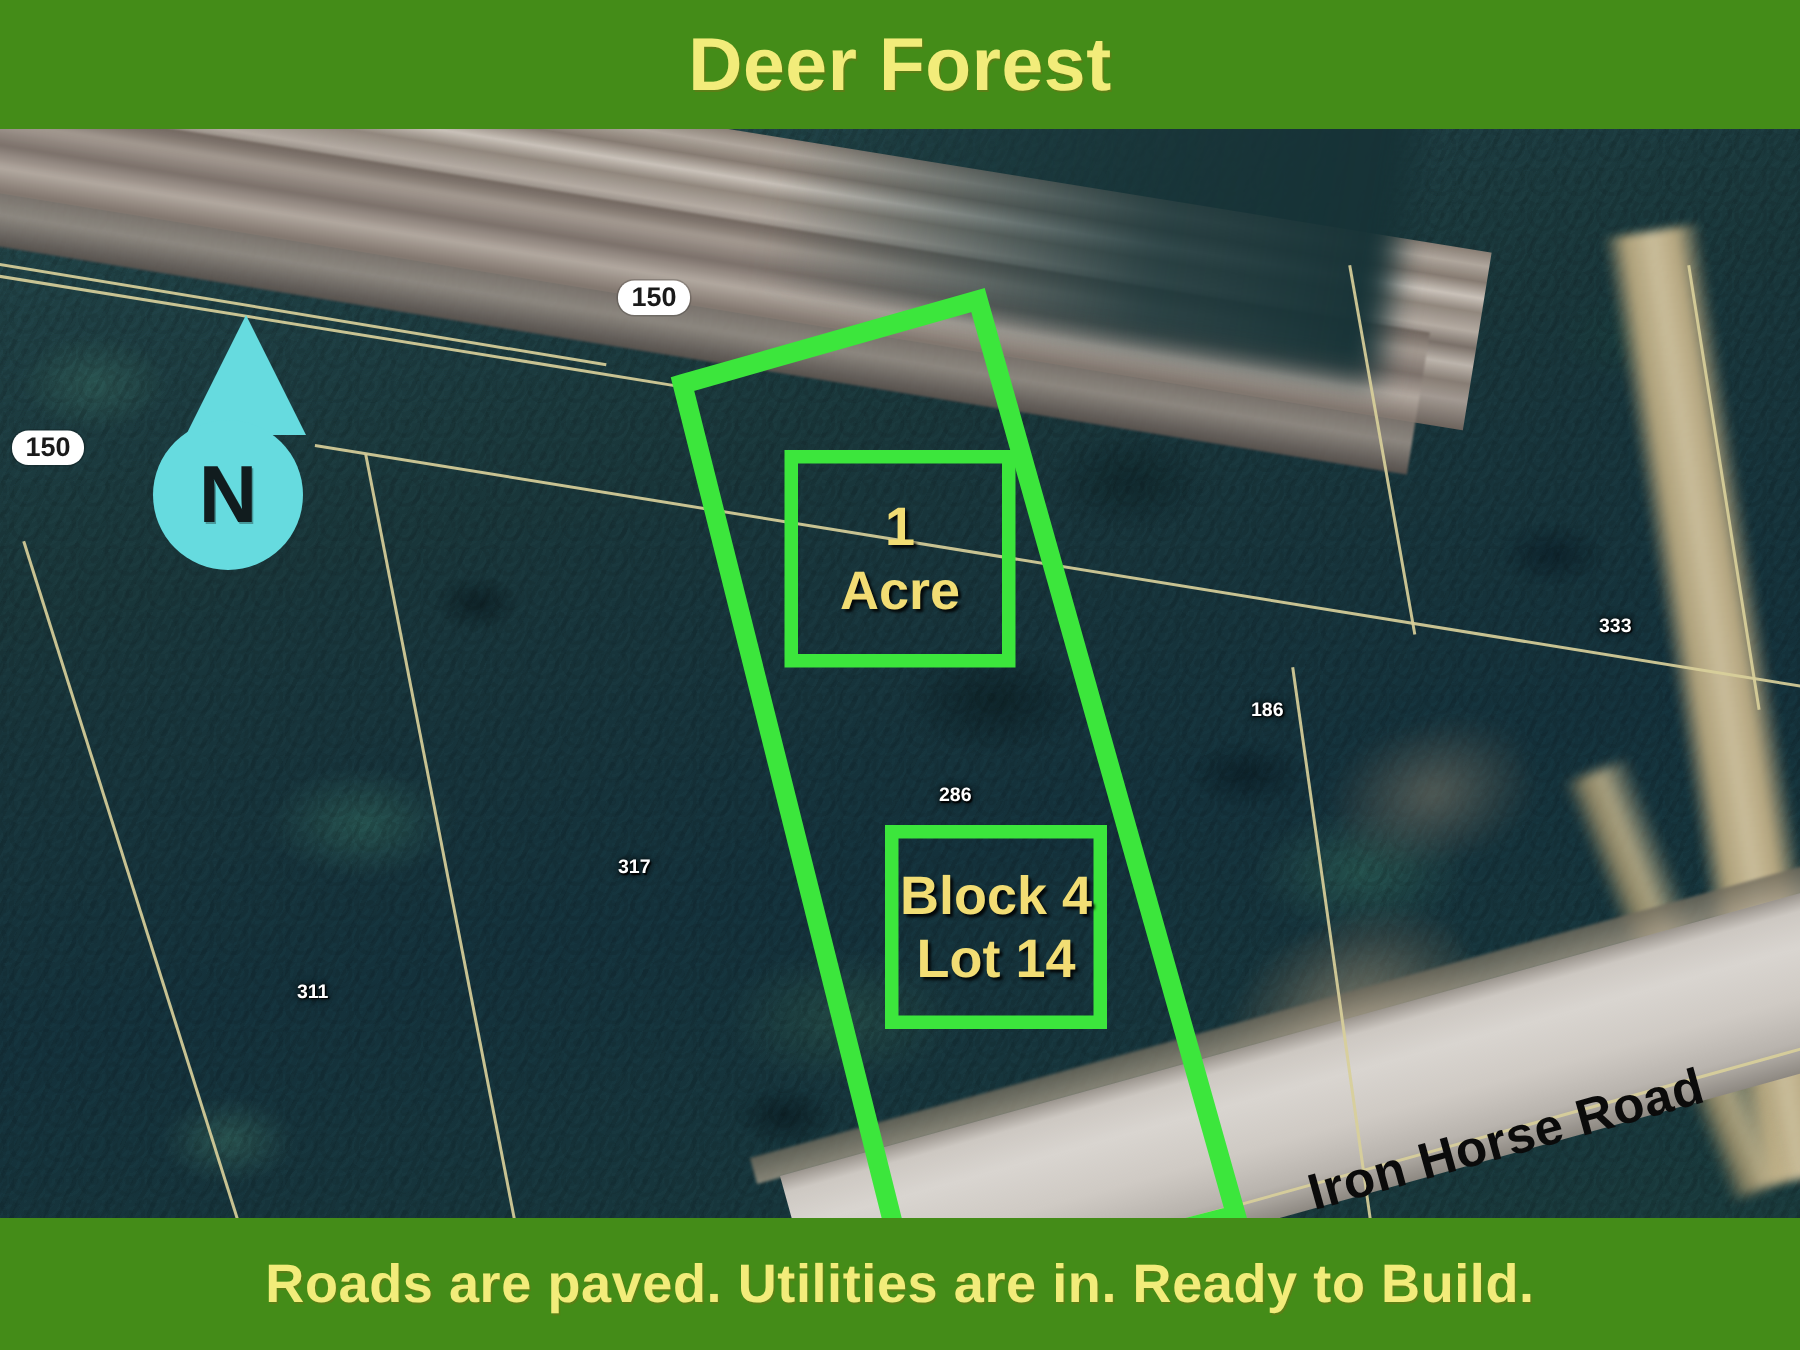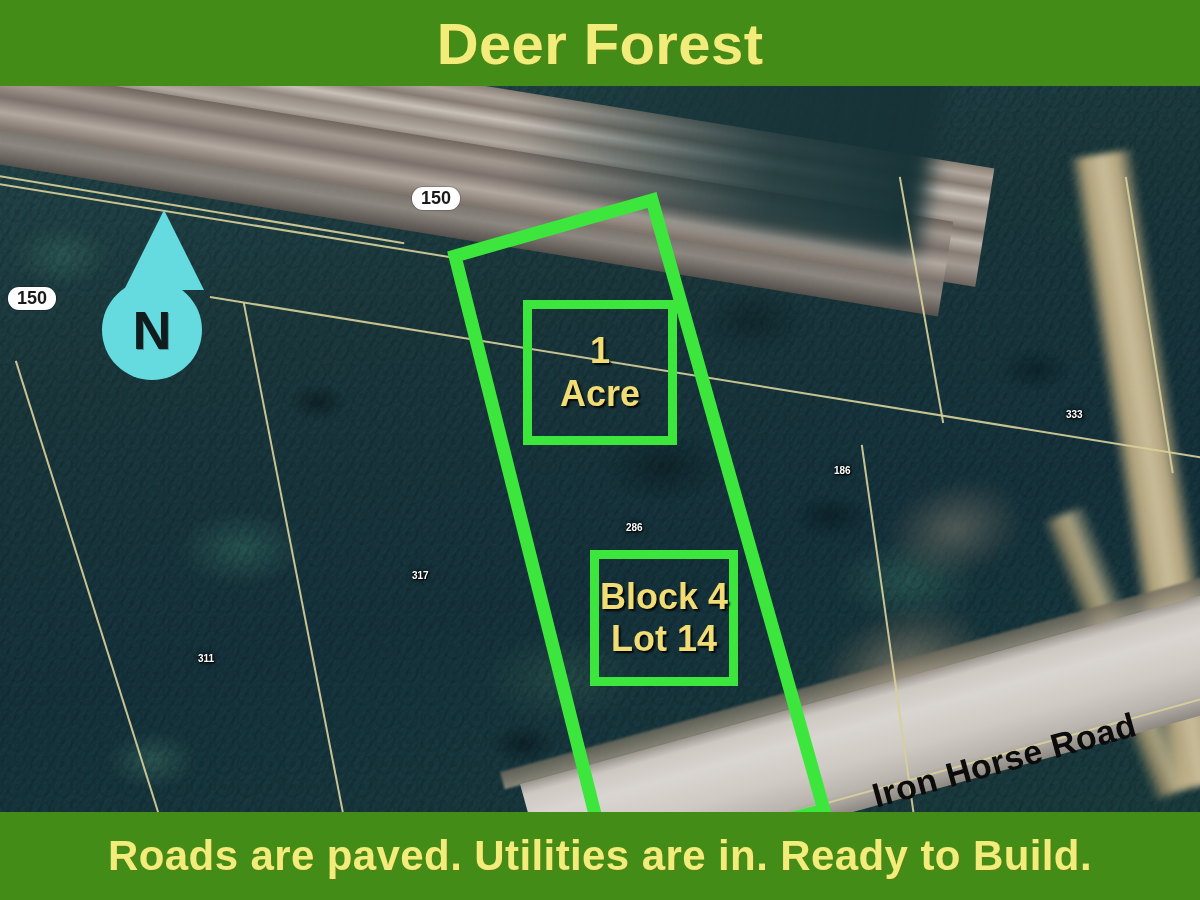--- a/index.html
+++ b/index.html
@@ -24,22 +24,22 @@
   }
   #header-banner { top:0; height:86px; }
   #footer-banner { bottom:0; height:88px; }
   .banner-text {
     color:#f2ec7a;
     font-weight:bold;
     letter-spacing:0.4px;
     text-shadow:1px 1px 0 rgba(120,110,20,.45);
     white-space:nowrap;
   }
-  #header-title { font-size:58px; }
-  #footer-caption { font-size:42px; }
+  #header-title { font-size:50px; }
+  #footer-caption { font-size:36px; }
 
   
   .map {
     position:absolute; left:0; top:84px;
     width:1200px; height:734px;
     overflow:hidden;
     background:#16302f;
     z-index:10;
   }
 
@@ -211,21 +211,21 @@
     color:#1a1a1a;
     line-height:1;
     box-shadow:0 0 0 1px rgba(0,0,0,.18);
     z-index:24;
   }
 
   
   .parcel-id {
     position:absolute;
     color:#ffffff;
-    font-size:10px;
+    font-size:13px;
     font-weight:bold;
     text-shadow:0 0 3px rgba(0,0,0,.95), 0 0 6px rgba(0,0,0,.8), 1px 1px 1px #000;
     z-index:23;
     white-space:nowrap;
     text-align:center;
   }
 
   
   .lot-svg { position:absolute; left:0; top:0; width:1200px; height:734px; z-index:30; }
 

